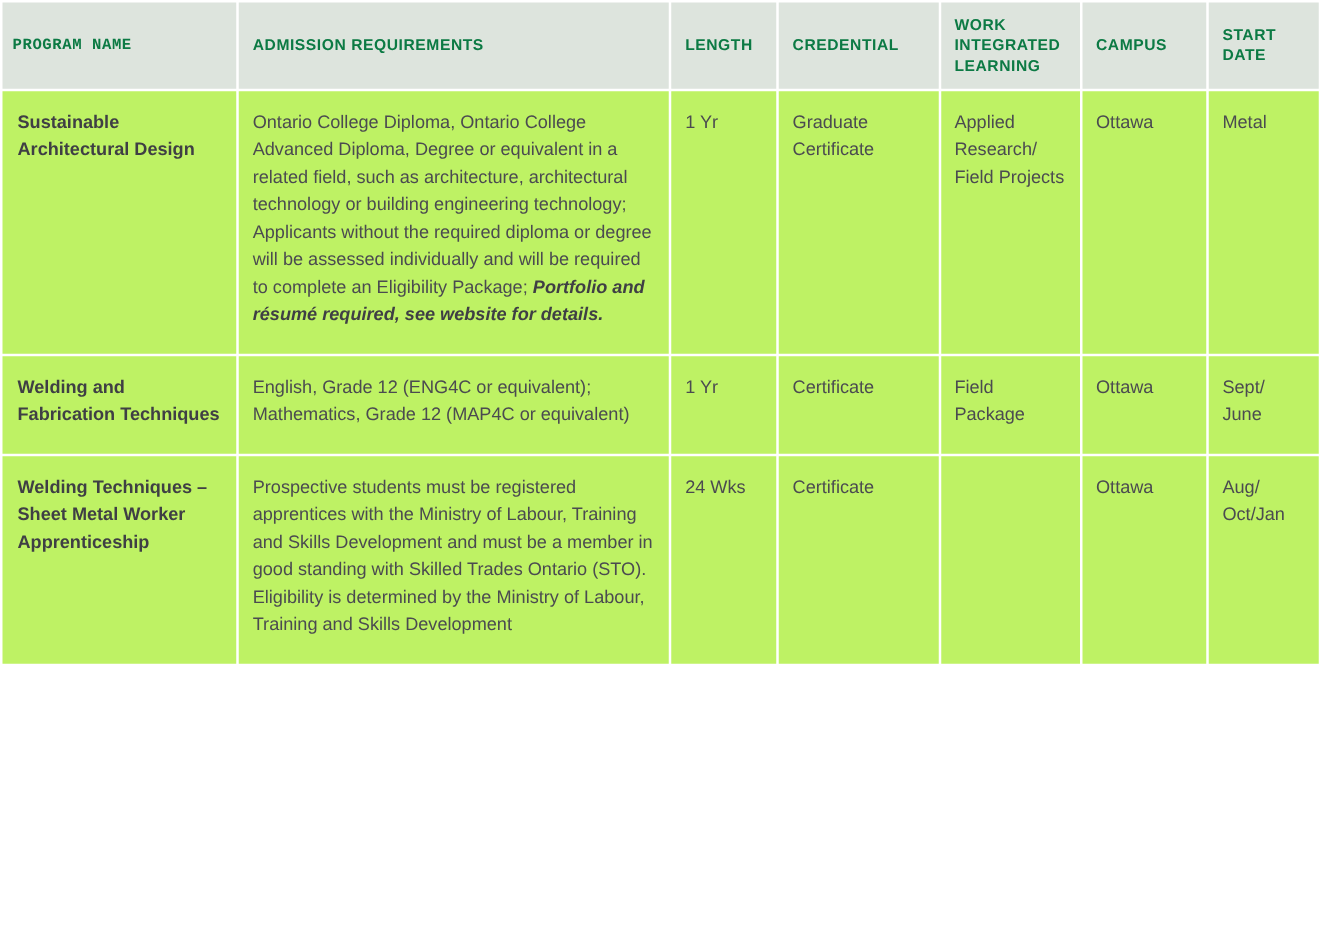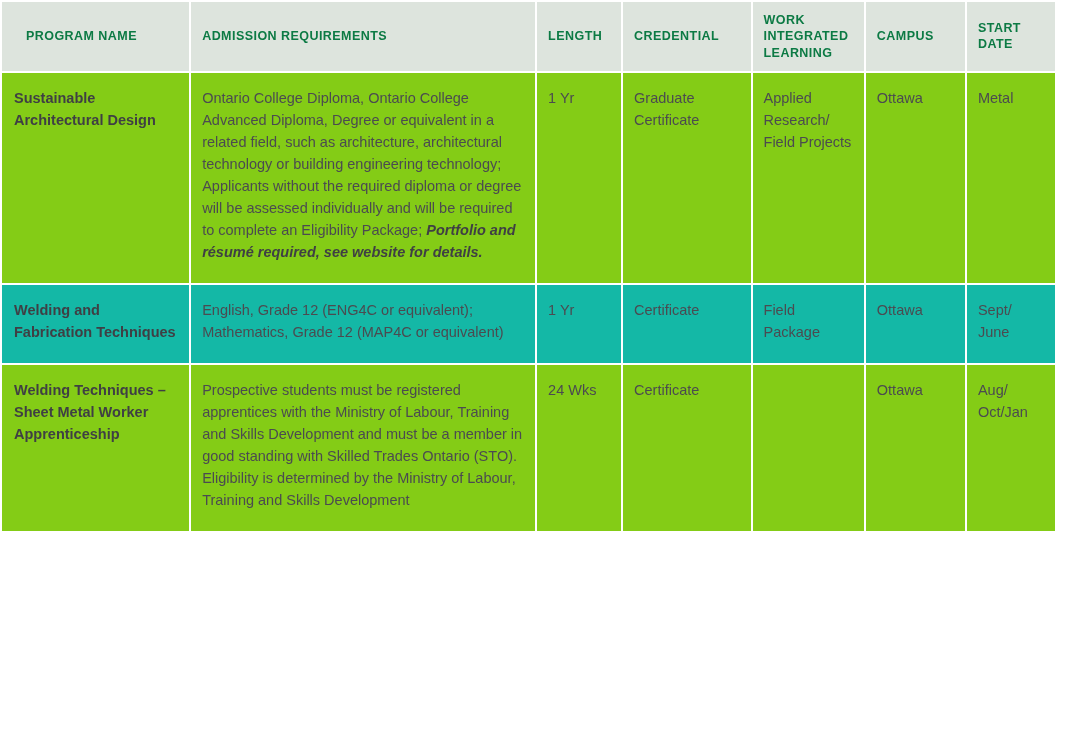--- a/index.html
+++ b/index.html
@@ -40,38 +40,38 @@
     font-weight: bold;
     letter-spacing: 0.45px;
     text-transform: uppercase;
     text-align: left;
     vertical-align: middle;
     padding: 10px 12px 10px 11px;
     height: 54px;
     line-height: 1.3;
     box-sizing: border-box;
   }
-  thead th.first { padding-left: 24px; }
+  thead th.first { padding-left: 8px; font-family: Liberation Mono, monospace; }
 
   
   tbody td {
-    background: #84cc16;
+    background: #bef264;
     color: #4b4b50;
     font-size: 14.5px;
     line-height: 1.52;
     vertical-align: top;
     padding: 14px 12px 20px 11px;
     box-sizing: border-box;
   }
   tbody td.first {
     padding-left: 12px;
     font-weight: bold;
     color: #3f3f44;
   }
-  tbody tr.shaded td { background: #14b8a6; }
+  tbody tr.shaded td { background: #bef264; }
 
   tbody tr.tall td    { height: 200px; }
   tbody tr.shaded td  { height: 76px; }
   tbody tr.medium td  { height: 144px; }
 
   .emph {
     font-weight: bold;
     font-style: italic;
     color: #3f3f44;
     margin-top: 36px;

